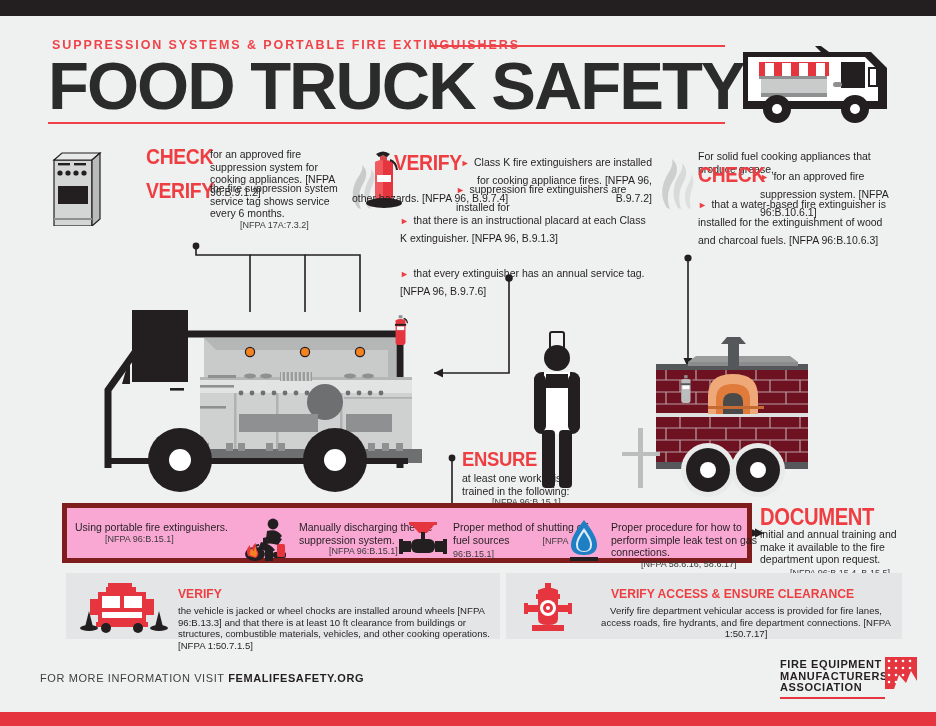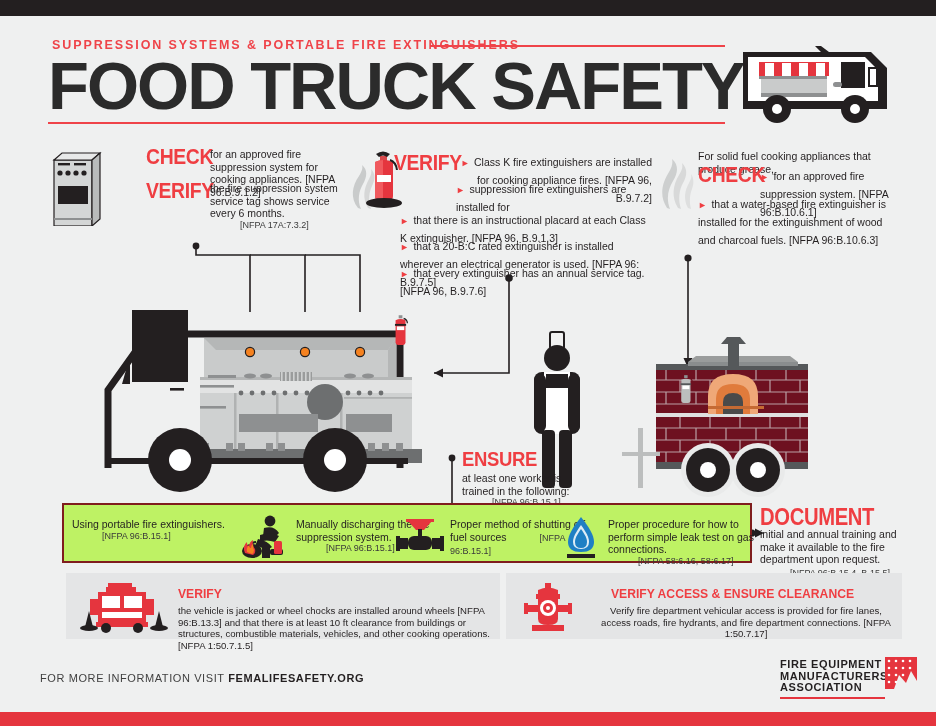--- a/index.html
+++ b/index.html
@@ -84,21 +84,21 @@
   .wires{position:absolute;left:0;top:0;width:936px;height:726px;pointer-events:none;}
 
   
   .ensure{position:absolute;left:462px;top:448px;width:110px;}
   .ensure .kw{font-size:21px;}
   .ensure .body{margin-top:2px;}
 
   
   .strip{
     position:absolute;left:62px;top:503px;width:690px;height:60px;
-    border:2px solid #7f1d1d;background:#bef264;box-sizing:border-box;
+    border:5px solid #7f1d1d;background:#f9a8d4;box-sizing:border-box;
   }
   .strip .cell{position:absolute;top:13px;}
   .strip .cell .body{width:auto;}
   .c-a{left:8px;width:165px;}
   .c-b{left:232px;width:175px;}
   .c-c{left:386px;width:140px;}
   .c-d{left:544px;width:152px;}
   .ic-firefight{position:absolute;left:172px;top:10px;width:58px;height:44px;}
   .ic-valve{position:absolute;left:332px;top:12px;width:48px;height:40px;}
   .ic-flame{position:absolute;left:500px;top:10px;width:34px;height:44px;}
@@ -204,27 +204,24 @@
     <div class="kw kw-verify">VERIFY</div>
 
     <div class="li l1">
       <span class="bullet">►</span>
       <span class="body">Class K fire extinguishers are installed for cooking appliance fires. [NFPA 96, B.9.7.2]</span>
     </div>
     <div class="li l2">
       <span class="bullet">►</span>
       <span class="body">suppression fire extinguishers are installed for</span>
     </div>
+    <div class="li l2b body">other hazards. [NFPA 96, B.9.7.4]</div>
     <div class="li l3">
       <span class="bullet">►</span>
       <span class="body">that there is an instructional placard at each Class K extinguisher. [NFPA 96, B.9.1.3]</span>
-    </div>
-    <div class="li l4">
-      <span class="bullet">►</span>
-      <span class="body">that a 20-B:C rated extinguisher is installed wherever an electrical generator is used. [NFPA 96: B.9.7.5]</span>
     </div>
     <div class="li l5">
       <span class="bullet">►</span>
       <span class="body">that every extinguisher has an annual service tag. [NFPA 96, B.9.7.6]</span>
     </div>
   </div>
 
   <div class="blk3">
     <svg class="smoke" viewBox="0 0 34 52">
       <path d="M7 50 C-1 38 2 25 9 14 C12 9 13 5 12 1 C19 7 18 15 13 23 C8 31 6 41 10 51 z" fill="#cdcfcf"></path>

